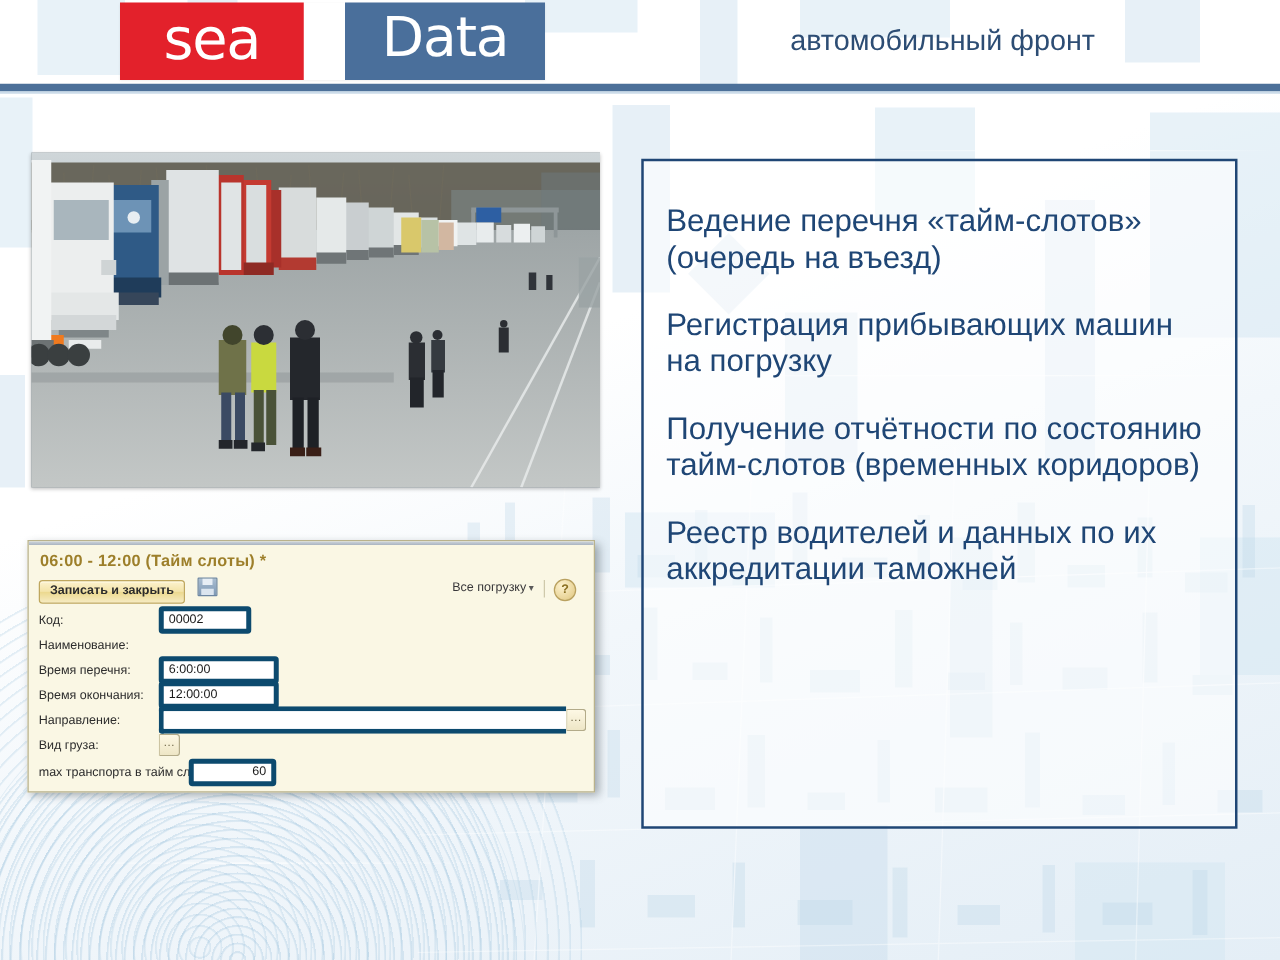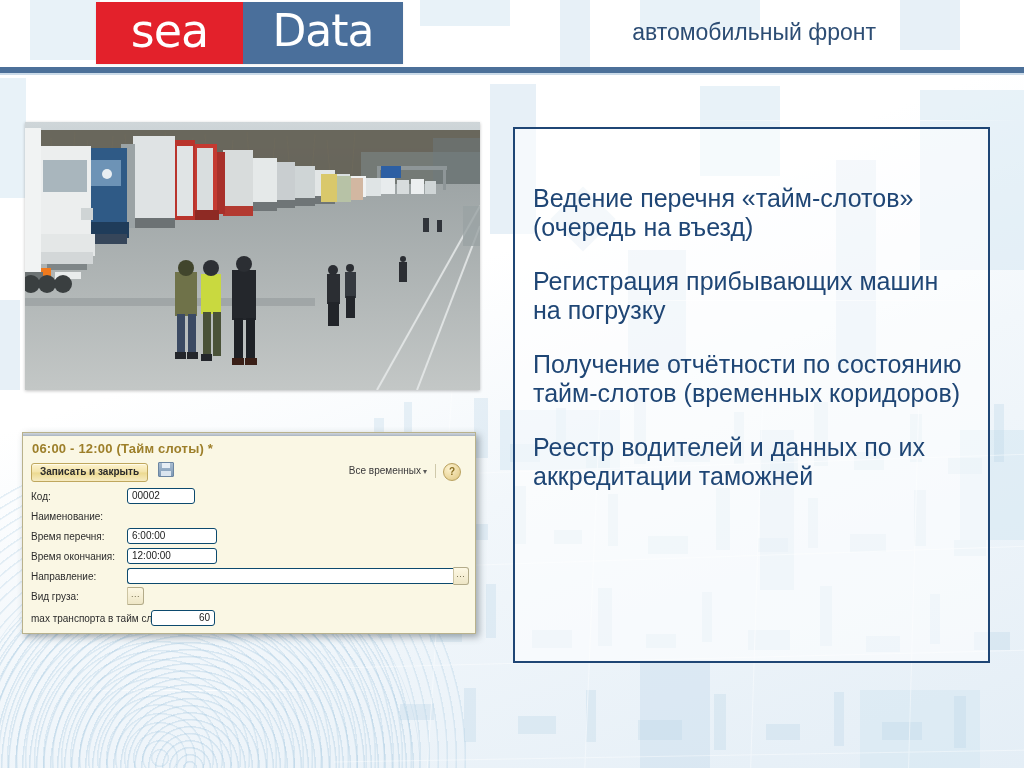--- a/index.html
+++ b/index.html
@@ -97,20 +97,21 @@
     z-index: 5;
   }
   .logo {
     position: absolute;
     top: 2px;
     left: 96px;
     height: 62px;
     display: flex;
     align-items: stretch;
     box-shadow: 0 1px 2px rgba(0,0,0,.08);
+    gap: 33px;
   }
   .logo-red {
     background: #e3212b;
     width: 147px;
     display: flex;
     align-items: center;
     justify-content: center;
   }
   .logo-blue {
     background: #4a6f9b;
@@ -301,21 +302,21 @@
     width: 96px;
     flex: 0 0 96px;
     font-size: 10px;
     color: #2c2c2c;
     white-space: nowrap;
   }
   .flabel.wide { width: 120px; flex: 0 0 120px; }
   .finput {
     height: 14px;
     background: #ffffff;
-    border: 1px solid #0c4a6e;
+    border: 4px solid #0c4a6e;
     border-radius: 3px;
     font-size: 10px;
     color: #1b1b1b;
     padding: 0 4px;
     line-height: 14px;
     box-sizing: content-box;
     white-space: nowrap;
     overflow: hidden;
   }
   .finput.w-code { width: 58px; }
@@ -348,21 +349,21 @@
   
   .bullets-box {
     position: absolute;
     left: 513px;
     top: 127px;
     width: 477px;
     height: 536px;
     border: 2px solid #1f4675;
     background: rgba(255,255,255,0.58);
     box-sizing: border-box;
-    padding: 30px 20px 10px 18px;
+    padding: 9px 20px 10px 18px;
     z-index: 4;
   }
   .bullet {
     color: #1f4675;
     font-size: 25px;
     line-height: 1.16;
     margin-bottom: 17px;
     font-family: "Liberation Sans", sans-serif;
   }
   .bullet:last-child { margin-bottom: 0; }
@@ -655,21 +656,21 @@
   <div class="form-shot">
     <div class="form-titlebar-strip"></div>
 
     <div class="form-title">06:00 - 12:00 (Тайм слоты) *</div>
 
     <div class="form-cmdbar">
       <span class="btn-save">Записать и закрыть</span>
       <span class="icon-disk"></span>
 
       <span class="all-actions">
-        <span>Все временных</span><span class="caret">▾</span>
+        <span>Все погрузку</span><span class="caret">▾</span>
       </span>
       <span class="sep-bar"></span>
       <span class="btn-help">?</span>
     </div>
 
     <div class="form-fields">
 
       <div class="frow">
         <span class="flabel">Код:</span>
         <span class="finput w-code">00002</span>

